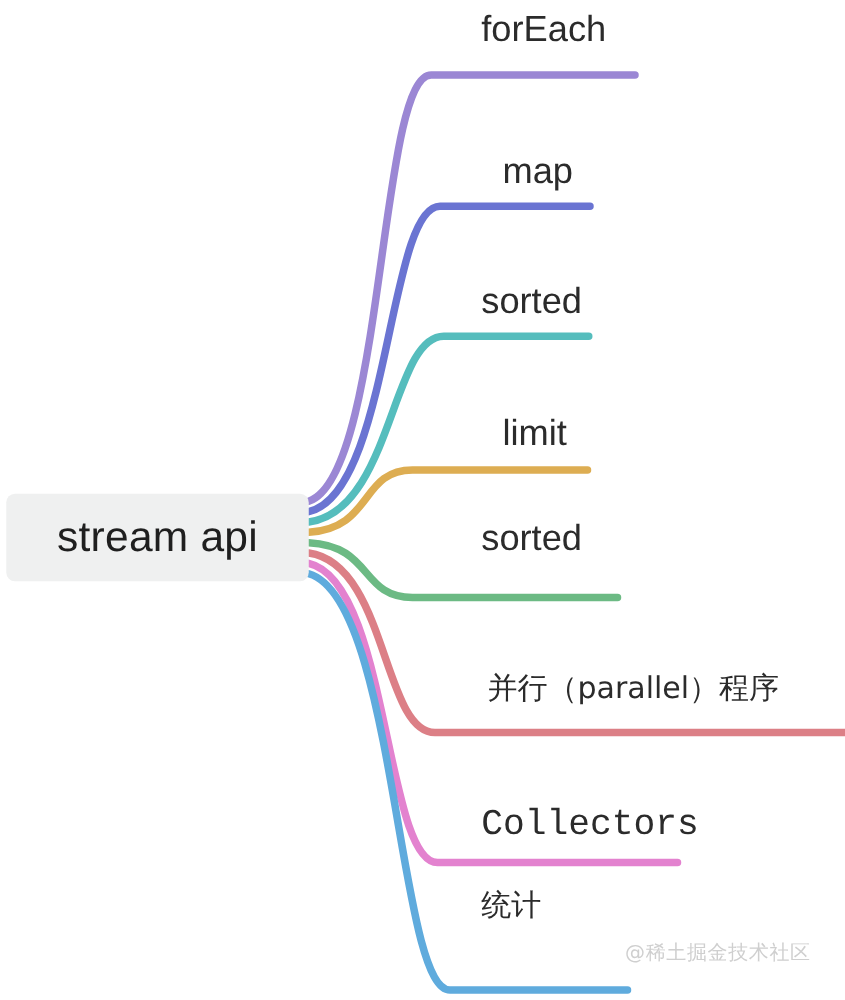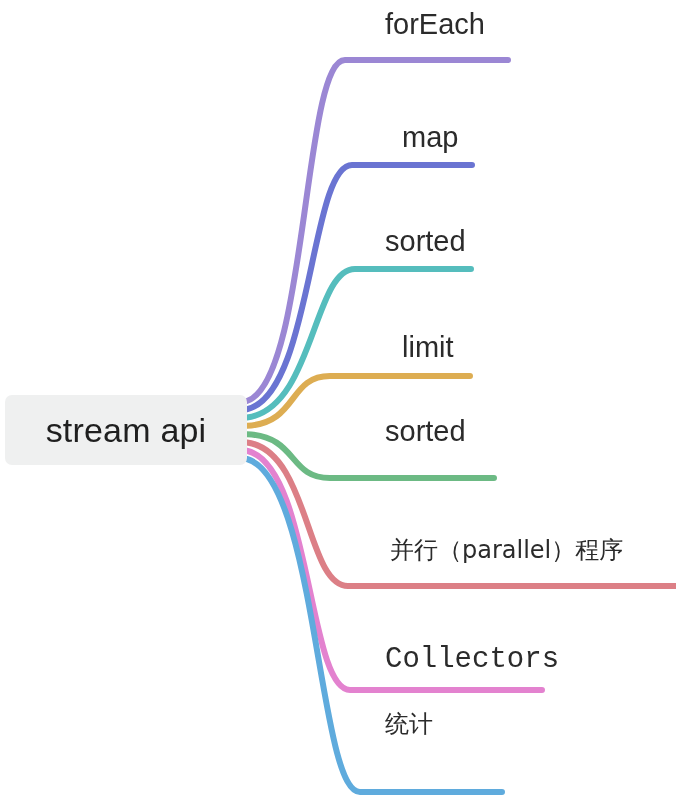--- a/index.html
+++ b/index.html
@@ -103,14 +103,15 @@
       <div class="branch-label" style="left: 385px; top: 10px; text-align: right;">forEach</div>
       <div class="branch-label" style="left: 402px; top: 123px;">map</div>
       <div class="branch-label" style="left: 385px; top: 227px;">sorted</div>
       <div class="branch-label" style="left: 402px; top: 333px;">limit</div>
       <div class="branch-label" style="left: 385px; top: 417px;">sorted</div>
       <div class="branch-label cjk" style="left: 390px; top: 538px;">并行（parallel）程序</div>
       <div class="branch-label" style="left: 385px; top: 645px; font-family: Liberation Mono, monospace;">Collectors</div>
       <div class="branch-label cjk" style="left: 385px; top: 712px;">统计</div>
     </div>
 
+  <div id="watermark" style="color: rgb(207, 207, 207);">@稀土掘金技术社区</div>
 
 </div>
 
 </body></html>

